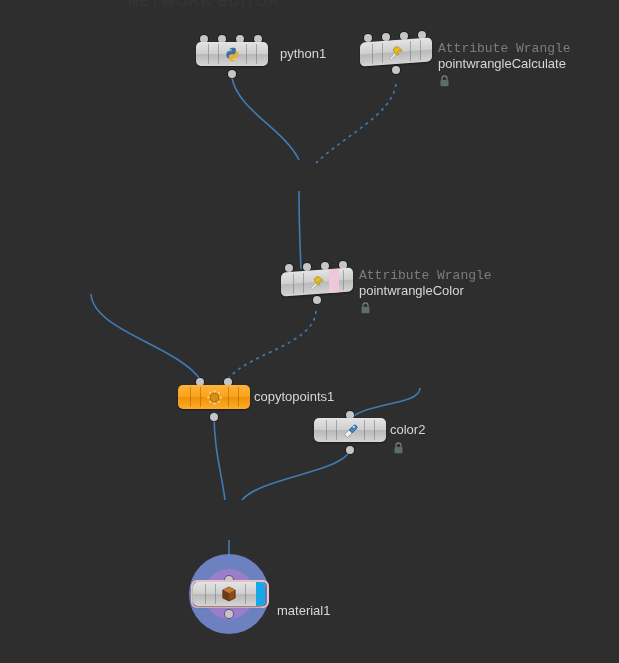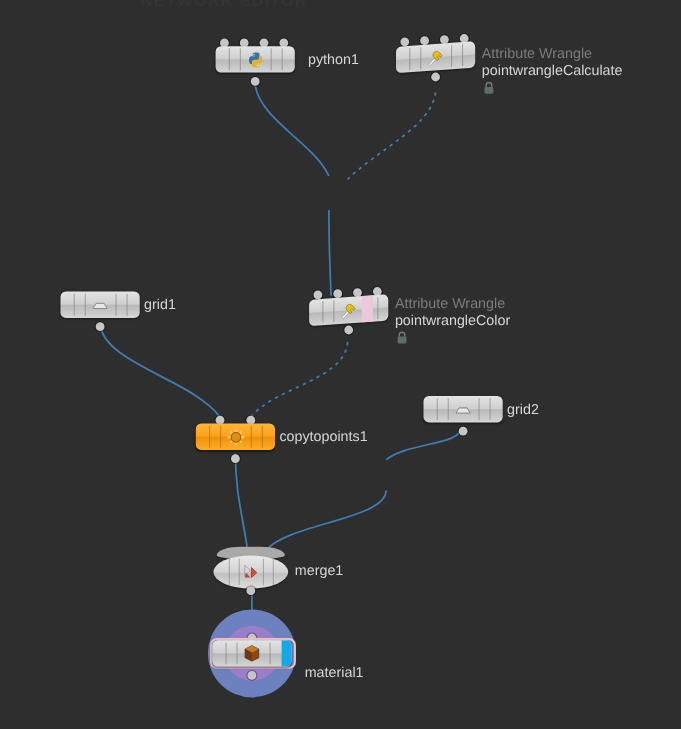--- a/index.html
+++ b/index.html
@@ -101,21 +101,21 @@
   }
 
   
   .label {
     position: absolute;
     color: #d6d6d6;
     font-size: 13px;
     line-height: 15px;
     white-space: nowrap;
   }
-  .label.dim { color: #7c7c7c; }
+  .label.dim { color: #7c7c7c; font-family: Liberation Mono, monospace; }
   .label.two { line-height: 14px; }
 
   .lock {
     position: absolute;
     width: 11px; height: 12px;
   }
 
   .topghost {
     position: absolute; left: 128px; top: -8px;
     color: #343434; font-size: 15px; font-weight: bold;
@@ -197,36 +197,20 @@
     <div class="label two" style="left:78px; top:17px;">pointwrangleCalculate</div>
     <div class="lock" style="left:79px; top:33px;">
       <svg width="11" height="12" viewBox="0 0 11 12">
         <path d="M3 5V3.5a2.5 2.5 0 015 0V5" fill="none" stroke="#6c7d78" stroke-width="1.3"></path>
         <rect x="1.5" y="5" width="8" height="6.2" rx="1" fill="#5d6e69"></rect>
       </svg>
     </div>
   </div>
 
 
-  <div class="node" style="left:55px; top:265px;">
-    <div class="body">
-      <div class="rib" style="left:12px;"></div>
-      <div class="rib" style="left:22px;"></div>
-      <div class="rib" style="left:50px;"></div>
-      <div class="rib" style="left:60px;"></div>
-      <div class="nicon">
-        <svg width="20" height="12" viewBox="0 0 20 12">
-          <path d="M2.5 9.5h15l-3.2-5.5H5.7z" fill="#e3e7ea" stroke="#6e767c" stroke-width=".8" stroke-linejoin="round"></path>
-          <path d="M5.7 4h8.6" stroke="#93999e" stroke-width=".7"></path>
-        </svg>
-      </div>
-    </div>
-    <div class="dot" style="left:32px; top:28px;"></div>
-    <div class="label" style="left:76px; top:4px;">grid1</div>
-  </div>
 
   <div class="node" style="left:281px; top:270px;">
     <div class="dot" style="left:4px;  top:-6px;"></div>
     <div class="dot" style="left:22px; top:-7px;"></div>
     <div class="dot" style="left:40px; top:-8px;"></div>
     <div class="dot" style="left:58px; top:-9px;"></div>
     <div class="body wavy">
       <div class="rib" style="left:12px;"></div>
       <div class="rib" style="left:22px;"></div>
       <div class="stripe" style="left:48px; width:10px; background:#edc8dc;"></div>
@@ -268,56 +252,46 @@
           <circle cx="12.4" cy="3.6" r="1.1" fill="#f3cb84"></circle>
           <circle cx="12.4" cy="12.4" r="1.1" fill="#f3cb84"></circle>
           <circle cx="3.6" cy="12.4" r="1.1" fill="#f3cb84"></circle>
         </svg>
       </div>
     </div>
     <div class="dot" style="left:32px; top:28px;"></div>
     <div class="label" style="left:76px; top:4px;">copytopoints1</div>
   </div>
 
-  <div class="node" style="left:385px; top:360px;">
+
+  <div class="node" style="left:314px; top:418px;">
+    <div class="dot" style="left:32px; top:-7px;"></div>
     <div class="body">
       <div class="rib" style="left:12px;"></div>
       <div class="rib" style="left:22px;"></div>
       <div class="rib" style="left:50px;"></div>
       <div class="rib" style="left:60px;"></div>
       <div class="nicon">
-        <svg width="20" height="12" viewBox="0 0 20 12">
-          <path d="M2.5 9.5h15l-3.2-5.5H5.7z" fill="#e3e7ea" stroke="#6e767c" stroke-width=".8" stroke-linejoin="round"></path>
-          <path d="M5.7 4h8.6" stroke="#93999e" stroke-width=".7"></path>
+        <svg width="17" height="17" viewBox="0 0 17 17">
+          <path d="M3 13l5-5 3 3-5 5z" fill="#eeeeee" stroke="#8d8d8d" stroke-width=".7"></path>
+          <path d="M7.6 8.4l4-4a2.2 2.2 0 113.1 3.1l-4 4z" fill="#3e86c9" stroke="#1f4f7c" stroke-width=".7"></path>
+          <circle cx="12.3" cy="5.3" r="1.1" fill="#d9e8f5"></circle>
         </svg>
       </div>
     </div>
     <div class="dot" style="left:32px; top:28px;"></div>
-    <div class="label" style="left:76px; top:4px;">grid2</div>
-  </div>
-
-
-  <div class="node" style="left:194px; top:495px;">
-    <div class="inbar" style="left:3px; top:2px;"></div>
-    <div class="oval" style="margin-top:10px;">
-      <div class="rib" style="left:14px;"></div>
-      <div class="rib" style="left:23px;"></div>
-      <div class="rib" style="left:45px;"></div>
-      <div class="rib" style="left:54px;"></div>
-      <div class="nicon">
-        <svg width="17" height="17" viewBox="0 0 17 17">
-          <path d="M3 2.5l5 4.5-5 4.5z" fill="#d7dadd" stroke="#8b9095" stroke-width=".6"></path>
-          <path d="M9 4.5l5 4.5-5 4.5z" fill="#d34c3c" stroke="#8a2a1c" stroke-width=".6"></path>
-          <path d="M4 9l4 4.5H3z" fill="#c24234"></path>
-        </svg>
-      </div>
-    </div>
-    <div class="dot" style="left:30px; top:38px;"></div>
-    <div class="label" style="left:74px; top:16px;">merge1</div>
-  </div>
+    <div class="label" style="left:76px; top:4px;">color2</div>
+    <div class="lock" style="left:79px; top:22px;">
+      <svg width="11" height="12" viewBox="0 0 11 12">
+        <path d="M3 5V3.5a2.5 2.5 0 015 0V5" fill="none" stroke="#6c7d78" stroke-width="1.3"></path>
+        <rect x="1.5" y="5" width="8" height="6.2" rx="1" fill="#5d6e69"></rect>
+      </svg>
+    </div>
+  </div>
+
 
   <div class="node" style="left:189px; top:554px;">
     <div class="glow outer" style="left:0px;  top:0px;"></div>
     <div class="glow inner" style="left:15px; top:15px;"></div>
     <div class="dot" style="left:36px; top:22px;"></div>
     <div class="selbox" style="left:2px; top:26px; width:78px; height:28px;"></div>
     <div class="body" style="position:absolute; left:4px; top:28px;">
       <div class="rib" style="left:12px;"></div>
       <div class="rib" style="left:22px;"></div>
       <div class="rib" style="left:52px;"></div>

